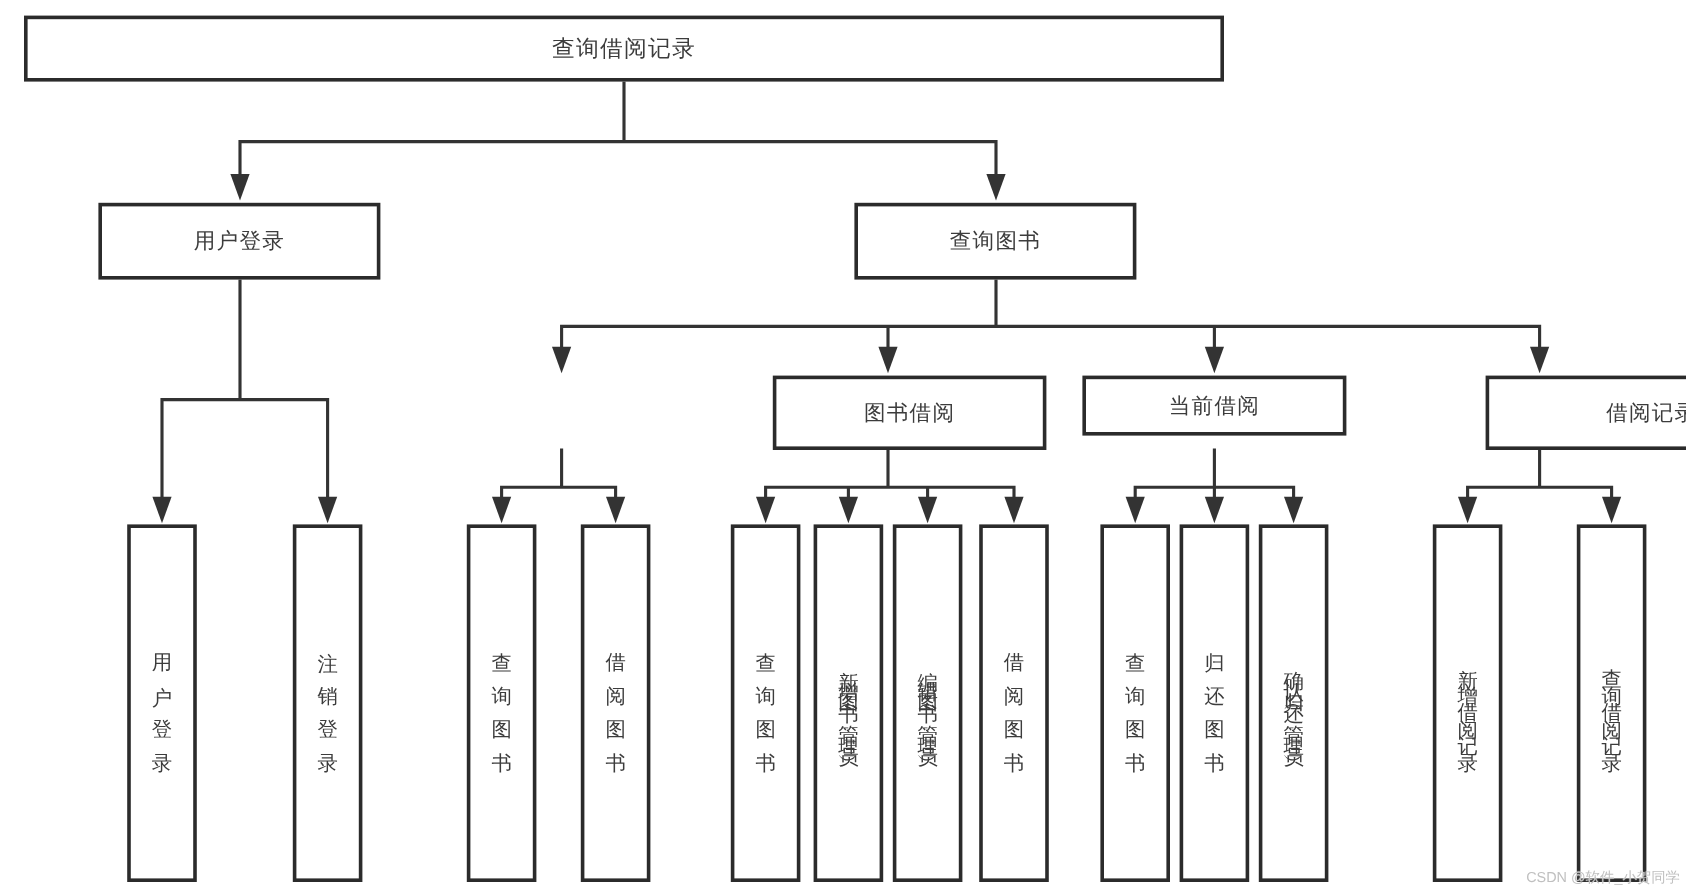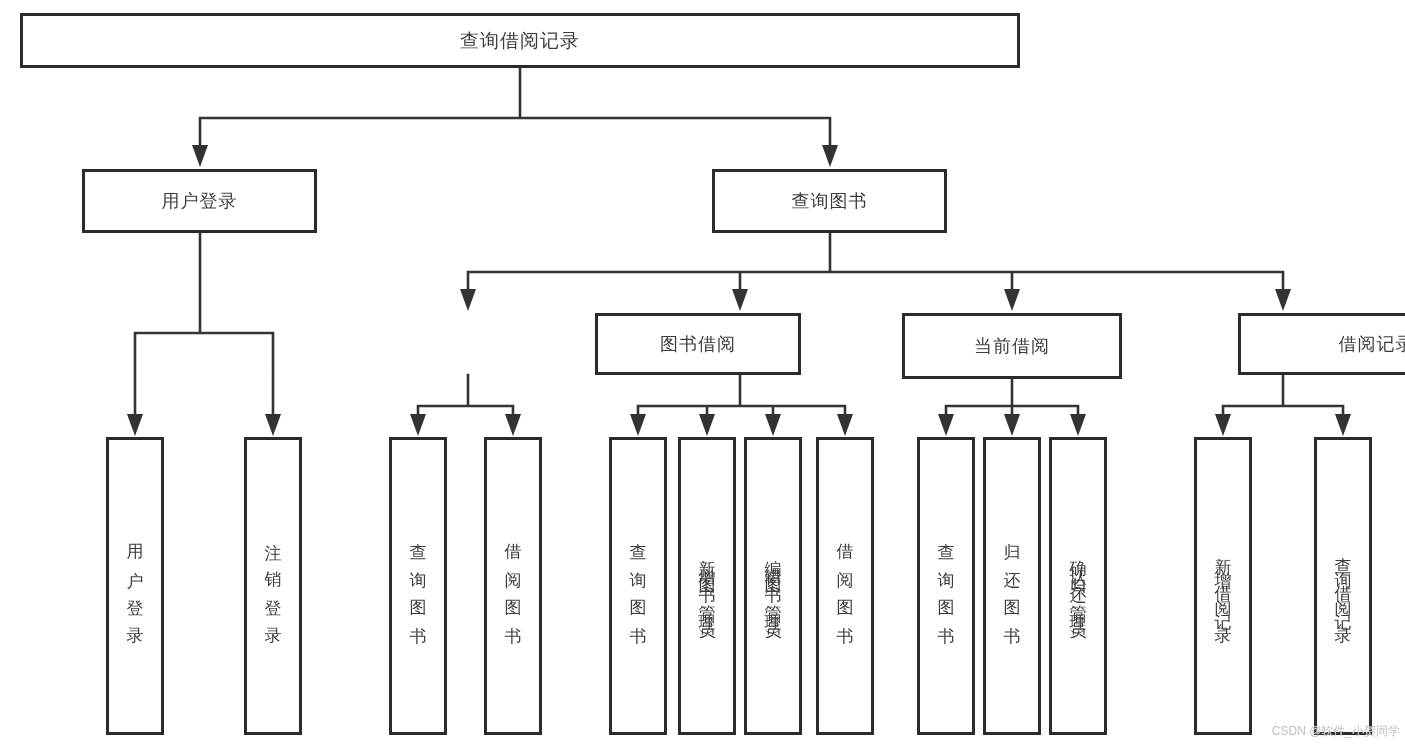--- a/index.html
+++ b/index.html
@@ -99,24 +99,24 @@
     <span class="hlabel root-label">查询借阅记录</span>
   </div>
 
   <div class="node" style="left:82px; top:169px; width:235px; height:64px;">
     <span class="hlabel">用户登录</span>
   </div>
   <div class="node" style="left:712px; top:169px; width:235px; height:64px;">
     <span class="hlabel">查询图书</span>
   </div>
 
-  <div class="node" style="left:595px; top:313px; width:206px; height:62px;">
+  <div class="node" style="left:644px; top:313px; width:228px; height:62px;">
     <span class="hlabel">图书借阅</span>
   </div>
-  <div class="node" style="left:902px; top:313px; width:220px; height:66px;">
+  <div class="node" style="left:902px; top:313px; width:220px; height:50px;">
     <span class="hlabel">当前借阅</span>
   </div>
   <div class="node" style="left:1238px; top:313px; width:241px; height:62px;padding-left:36px;">
     <span class="hlabel">借阅记录</span>
   </div>
 
   <div class="node vnode" style="left:106px;">
     <span class="vtext ls-4">用户登录</span>
   </div>
   <div class="node vnode" style="left:244px;">

